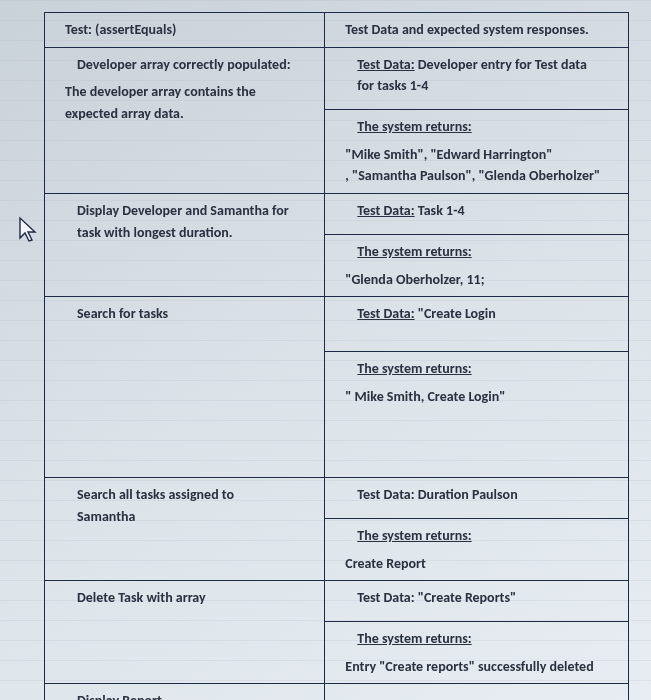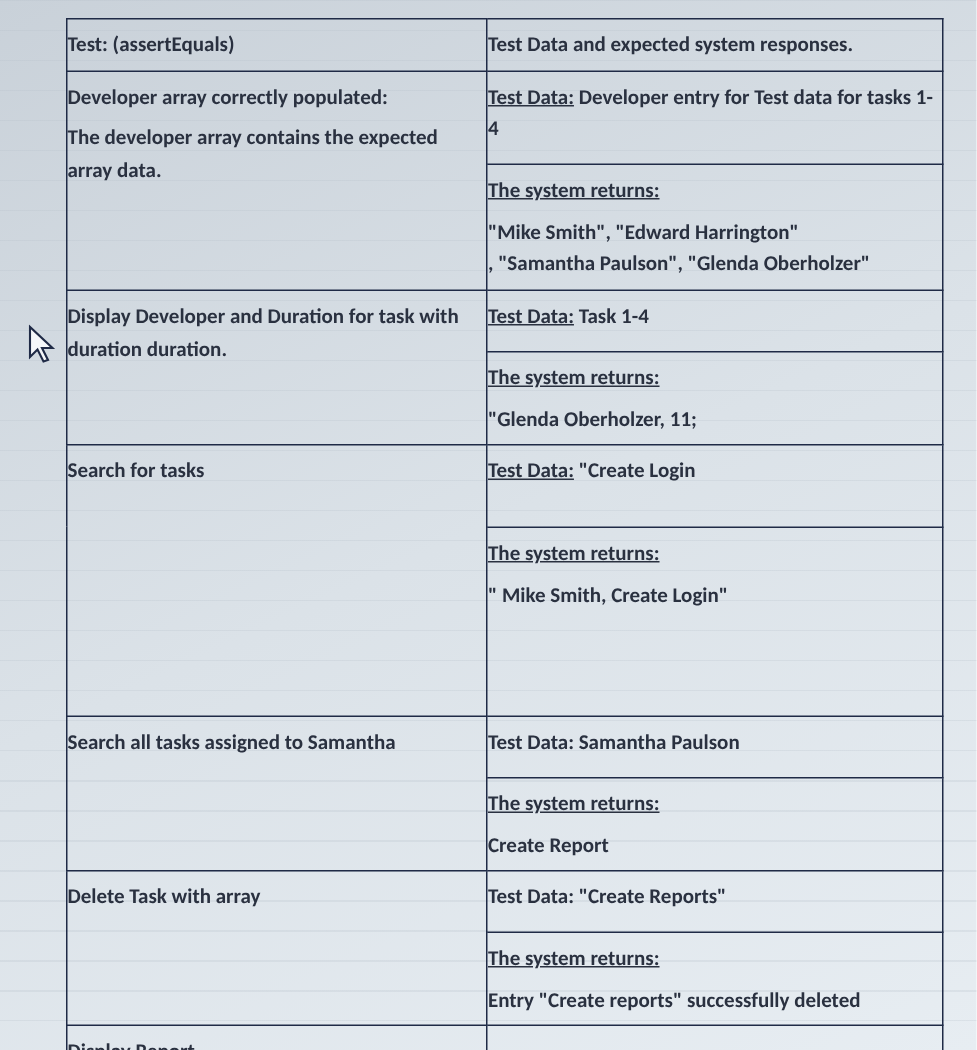--- a/index.html
+++ b/index.html
@@ -22,29 +22,29 @@
     pointer-events:none;
   }
   table.sheet{
     width:100%;
     border-collapse:collapse;
     table-layout:fixed;
     background:transparent;
   }
   table.sheet td{
     border:1.5px solid #1f2a46;
-    padding:6px 0;
+    padding:6px 20px;
     vertical-align:top;
     line-height:1.55;
     font-weight:600;
   }
   col.left{width:48%}
   col.right{width:52%}
   .u{text-decoration:underline}
-  .block{margin:0 0 6px}
+  .block{margin:0 12px 6px}
   .gap{display:block;height:14px}
   .big-gap{display:block;height:64px}
 </style>
 </head>
 <body>
 
 <svg class="cursor" width="22" height="28" viewBox="0 0 22 28">
   <path d="M2 2 L2 22 L7 17 L11 25 L14 24 L10 16 L17 16 Z" fill="#f5f7fa" stroke="#1f2a46" stroke-width="1.4"></path>
 </svg>
 
@@ -73,21 +73,21 @@
       </tr>
       <tr>
         <td>
           <div class="block"><span class="u">The system returns:</span></div>
           <div>"Mike Smith", "Edward Harrington"</div>
           <div>, "Samantha Paulson", "Glenda Oberholzer"</div>
         </td>
       </tr>
       <tr>
         <td rowspan="2">
-          <div class="block">Display Developer and Duration for task with duration duration.</div>
+          <div class="block">Display Developer and Samantha for task with longest duration.</div>
         </td>
         <td>
           <div class="block"><span class="u">Test Data:</span><span> Task 1-4</span></div>
         </td>
       </tr>
       <tr>
         <td>
           <div class="block"><span class="u">The system returns:</span></div>
           <div>"Glenda Oberholzer, 11;</div>
         </td>
@@ -106,21 +106,21 @@
           <div class="block"><span class="u">The system returns:</span></div>
           <div>" Mike Smith, Create Login"</div>
           <span class="big-gap"></span>
         </td>
       </tr>
       <tr>
         <td rowspan="2">
           <div class="block">Search all tasks assigned to Samantha</div>
         </td>
         <td>
-          <div class="block"><span>Test Data:</span><span> Samantha Paulson</span></div>
+          <div class="block"><span>Test Data:</span><span> Duration Paulson</span></div>
         </td>
       </tr>
       <tr>
         <td>
           <div class="block"><span class="u">The system returns:</span></div>
           <div>Create Report</div>
         </td>
       </tr>
       <tr>
         <td rowspan="2">

